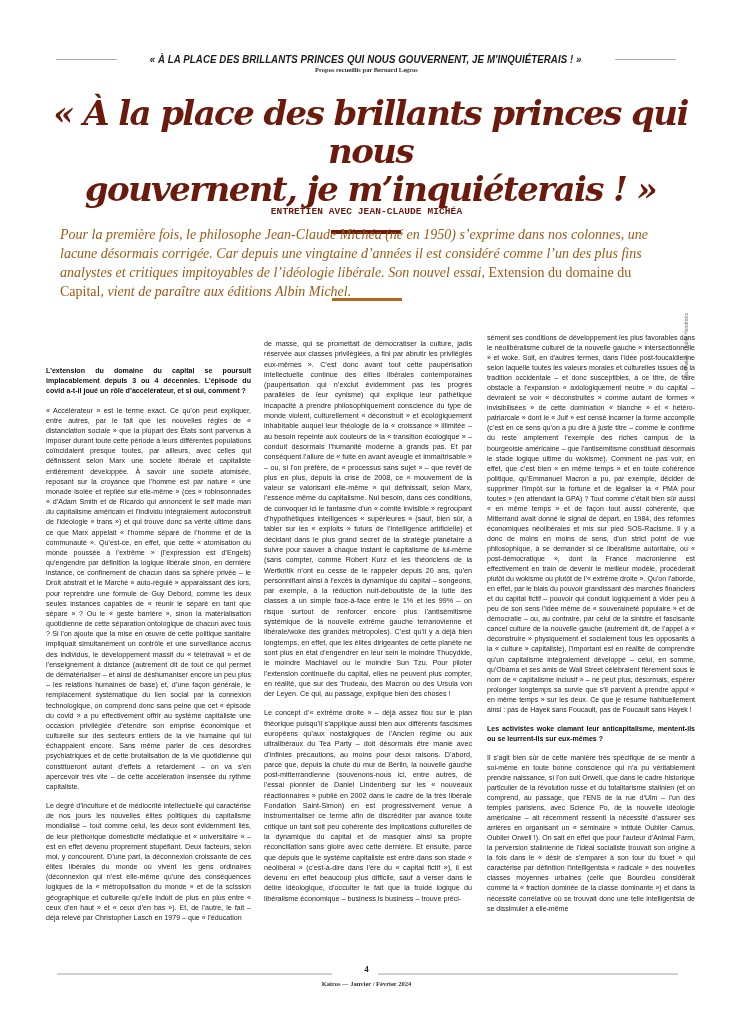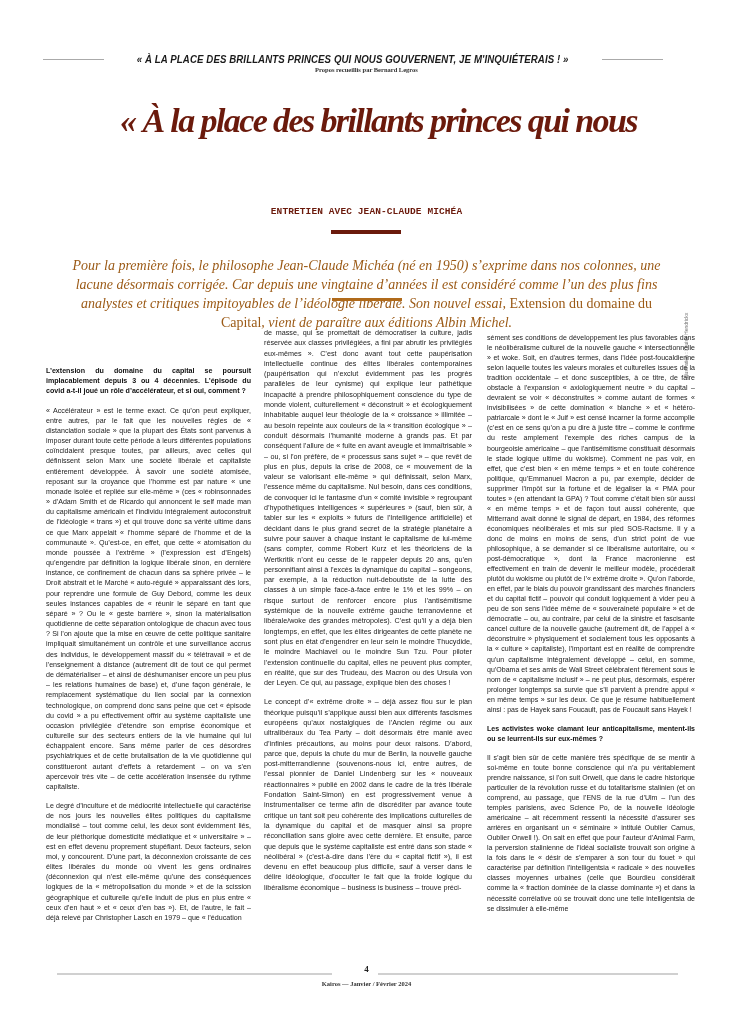--- a/index.html
+++ b/index.html
@@ -1,58 +1,59 @@
 <!DOCTYPE html>
 <html><head>
 <meta charset="utf-8">
 <style>
   html, body { margin: 0; padding: 0; background: #ffffff; }
   body { width: 733px; height: 1024px; position: relative; overflow: hidden; font-family: "Liberation Sans", sans-serif; color: #222; }
 
-  .kicker-row { position: absolute; top: 52px; left: 43px; width: 620px; height: 14px; display: flex; align-items: center; }
+  .kicker-row { position: absolute; top: 52px; left: 56px; width: 620px; height: 14px; display: flex; align-items: center; }
   .kicker-rule { flex: 1; height: 1px; background: #aaa; }
   .kicker { font-family: "Liberation Sans", sans-serif; font-weight: bold; font-style: italic; font-size: 10.5px; letter-spacing: 0.1px; color: #1a1a1a; padding: 0 14px; white-space: nowrap; transform: scaleX(0.92); }
   .byline { position: absolute; top: 66px; left: 0; width: 733px; text-align: center; font-family: "Liberation Serif", serif; font-size: 6.5px; font-weight: bold; color: #333; }
 
   .headline { position: absolute; top: 90px; left: 40px; width: 653px; text-align: center; font-family: "DejaVu Serif", serif; font-weight: bold; font-style: italic; font-size: 34px; line-height: 38px; color: #6b1a0c; letter-spacing: -1.6px; }
 
   .subtitle { position: absolute; top: 206px; left: 0; width: 733px; text-align: center; font-family: Liberation Mono, monospace; font-weight: bold; font-size: 9.5px; color: #6b1a0c; letter-spacing: 0.1px; }
   .sub-rule { position: absolute; top: 230px; left: 331px; width: 70px; height: 4px; background: #6b1a0c; }
 
-  .intro { position: absolute; top: 219px; left: 60px; width: 613px; top: 219px; text-align: center; font-family: "Liberation Serif", serif; font-style: italic; font-size: 14px; line-height: 19px; color: #9b5a16; margin-top: 37px; }
+  .intro { position: absolute; top: 219px; left: 60px; width: 613px; top: 219px; text-align: left; font-family: "Liberation Serif", serif; font-style: italic; font-size: 14px; line-height: 19px; color: #9b5a16; margin-top: 6px; }
   .intro .roman { font-style: normal; }
   .intro-rule { position: absolute; top: 298px; left: 332px; width: 70px; height: 3px; background: #b06a1a; }
 
   .col { position: absolute; top: 330px; width: 205px; font-family: "Liberation Sans", sans-serif; font-size: 7.2px; line-height: 10.3px; color: #222; text-align: justify; }
   .col p { margin: 0 0 9px 0; }
   .col .q { font-weight: bold; color: #111; }
   .col1 { left: 46px; margin-top: 36px; }
-  .col2 { left: 264px; width: 208px; top: 328px; }
+  .col2 { left: 264px; width: 208px; top: 339px; }
   .col3 { left: 487px; width: 208px; top: 333px; }
 
   .credit { position: absolute; left: 681px; top: 300px; width: 12px; height: 80px; }
   .credit span { position: absolute; left: 0; top: 0; transform-origin: 0 0; transform: translate(2px, 78px) rotate(-90deg); white-space: nowrap; font-size: 5px; color: #777; font-family: "Liberation Sans", sans-serif; }
 
   .foot-rule-l { position: absolute; top: 973px; left: 57px; width: 275px; height: 2px; background: #d0d0d0; }
   .foot-rule-r { position: absolute; top: 973px; left: 378px; width: 300px; height: 2px; background: #d0d0d0; }
   .page-num { position: absolute; top: 964px; left: 0; width: 733px; text-align: center; font-family: "Liberation Serif", serif; font-weight: bold; font-size: 9px; color: #222; }
   .foot-issue { position: absolute; top: 980px; left: 0; width: 733px; text-align: center; font-family: "Liberation Serif", serif; font-weight: bold; font-size: 6.5px; color: #333; }
 </style>
 </head>
 <body>
 
 <div class="kicker-row">
   <div class="kicker-rule"></div>
   <div class="kicker">« À LA PLACE DES BRILLANTS PRINCES QUI NOUS GOUVERNENT, JE M'INQUIÉTERAIS ! »</div>
   <div class="kicker-rule"></div>
 </div>
 <div class="byline">Propos recueillis par Bernard Legros</div>
 
-<h1 class="headline" style="margin:12px;font-family:Liberation Serif, serif;">
+<h1 class="headline" style="margin:4px;">
   <span>« À la place des brillants princes qui nous</span><br>
+  <span>gouvernent, je m’inquiéterais ! »</span>
 </h1>
 
 <div class="subtitle">ENTRETIEN AVEC JEAN-CLAUDE MICHÉA</div>
 <div class="sub-rule"></div>
 
 <div class="intro">
   <span>Pour la première fois, le philosophe Jean-Claude Michéa (né en 1950) s’exprime dans nos colonnes, une lacune désormais corrigée. Car depuis une vingtaine d’années il est considéré comme l’un des plus fins analystes et critiques impitoyables de l’idéologie libérale. Son nouvel essai, </span><span class="roman">Extension du domaine du Capital</span><span>, vient de paraître aux éditions Albin Michel.</span>
 </div>
 <div class="intro-rule"></div>
 

